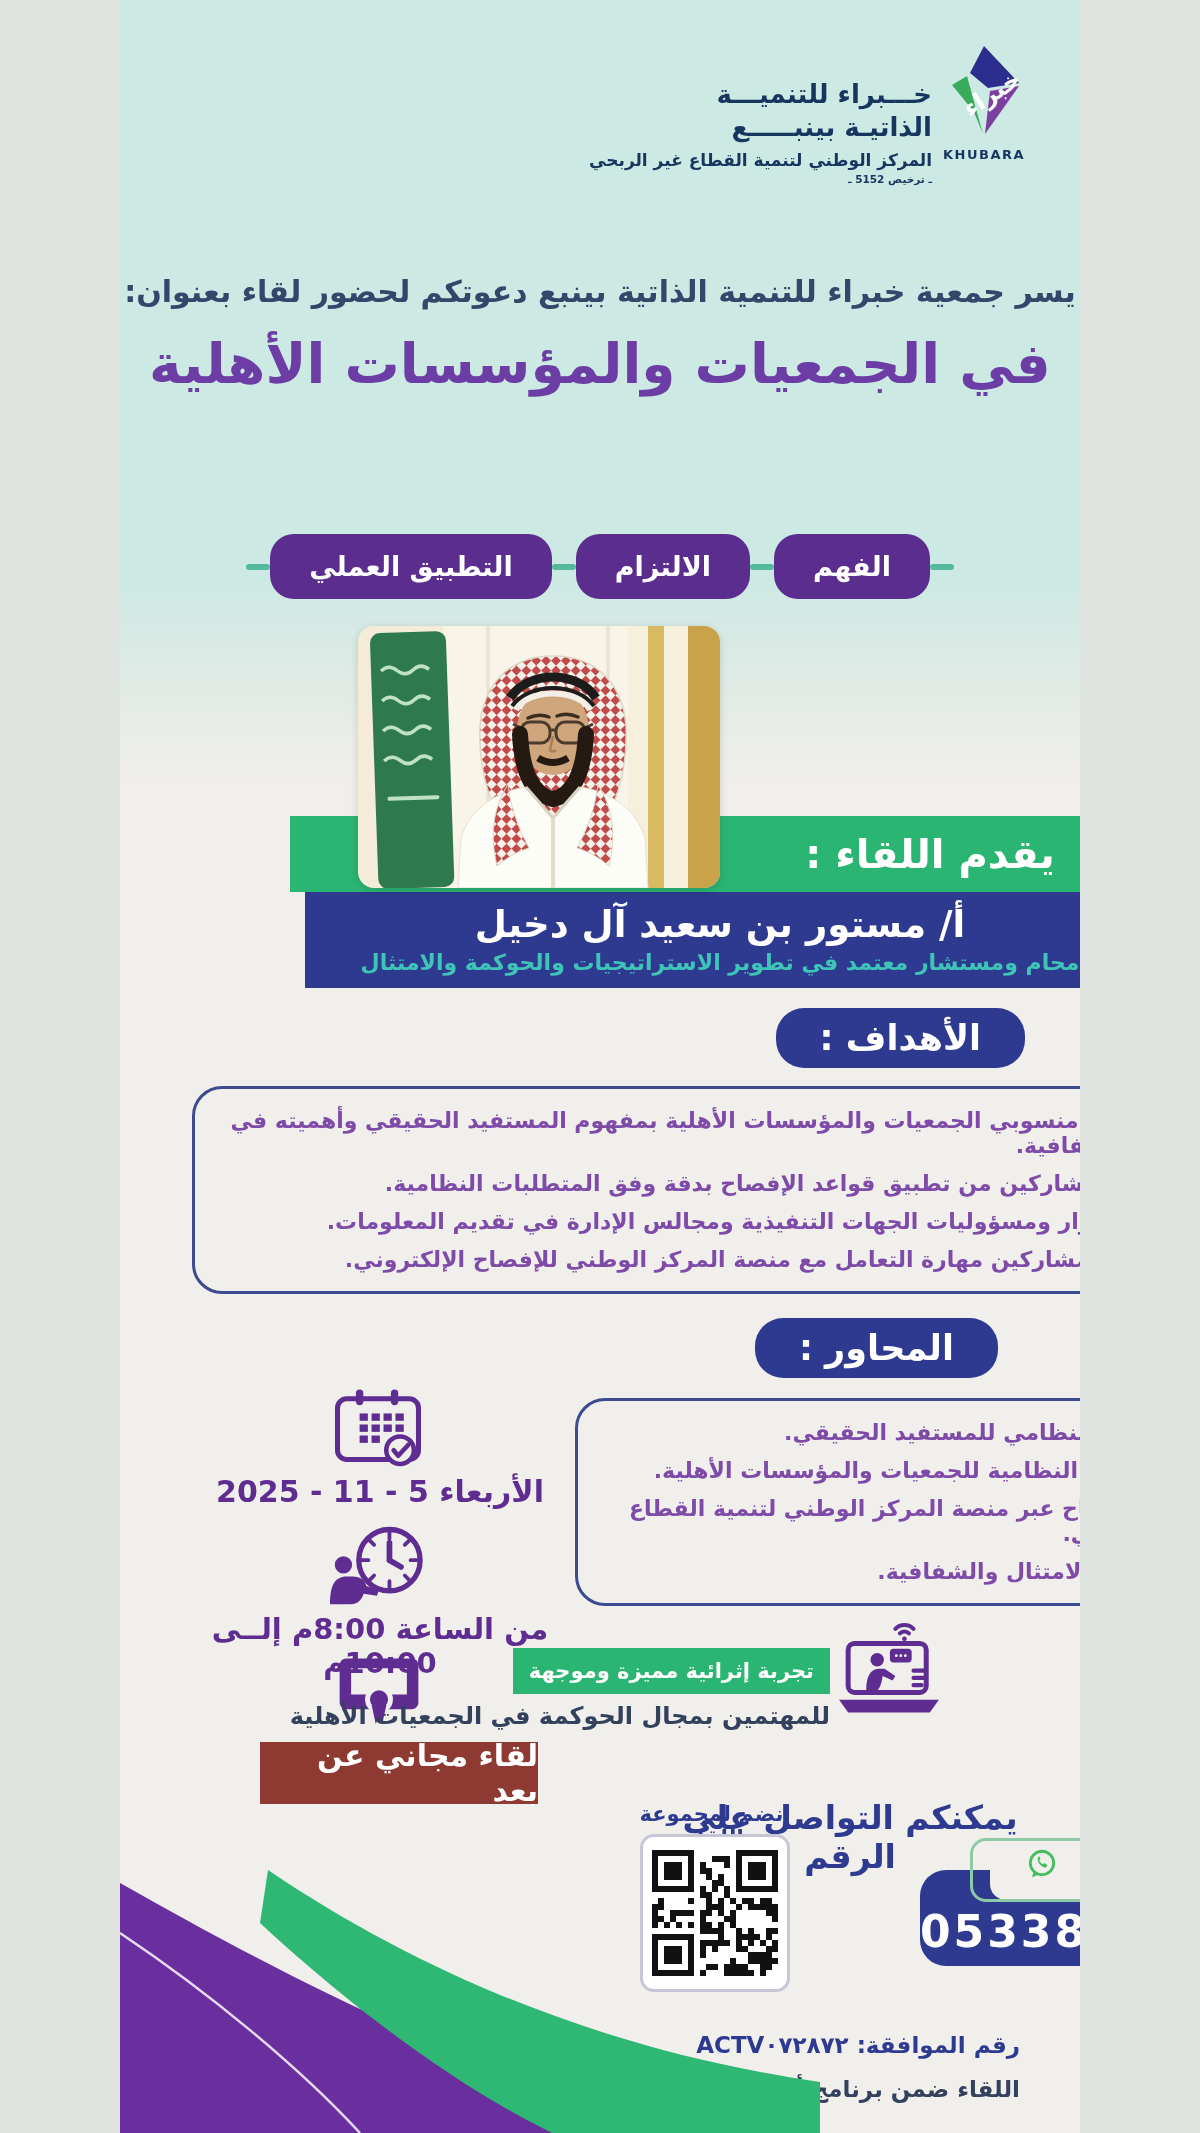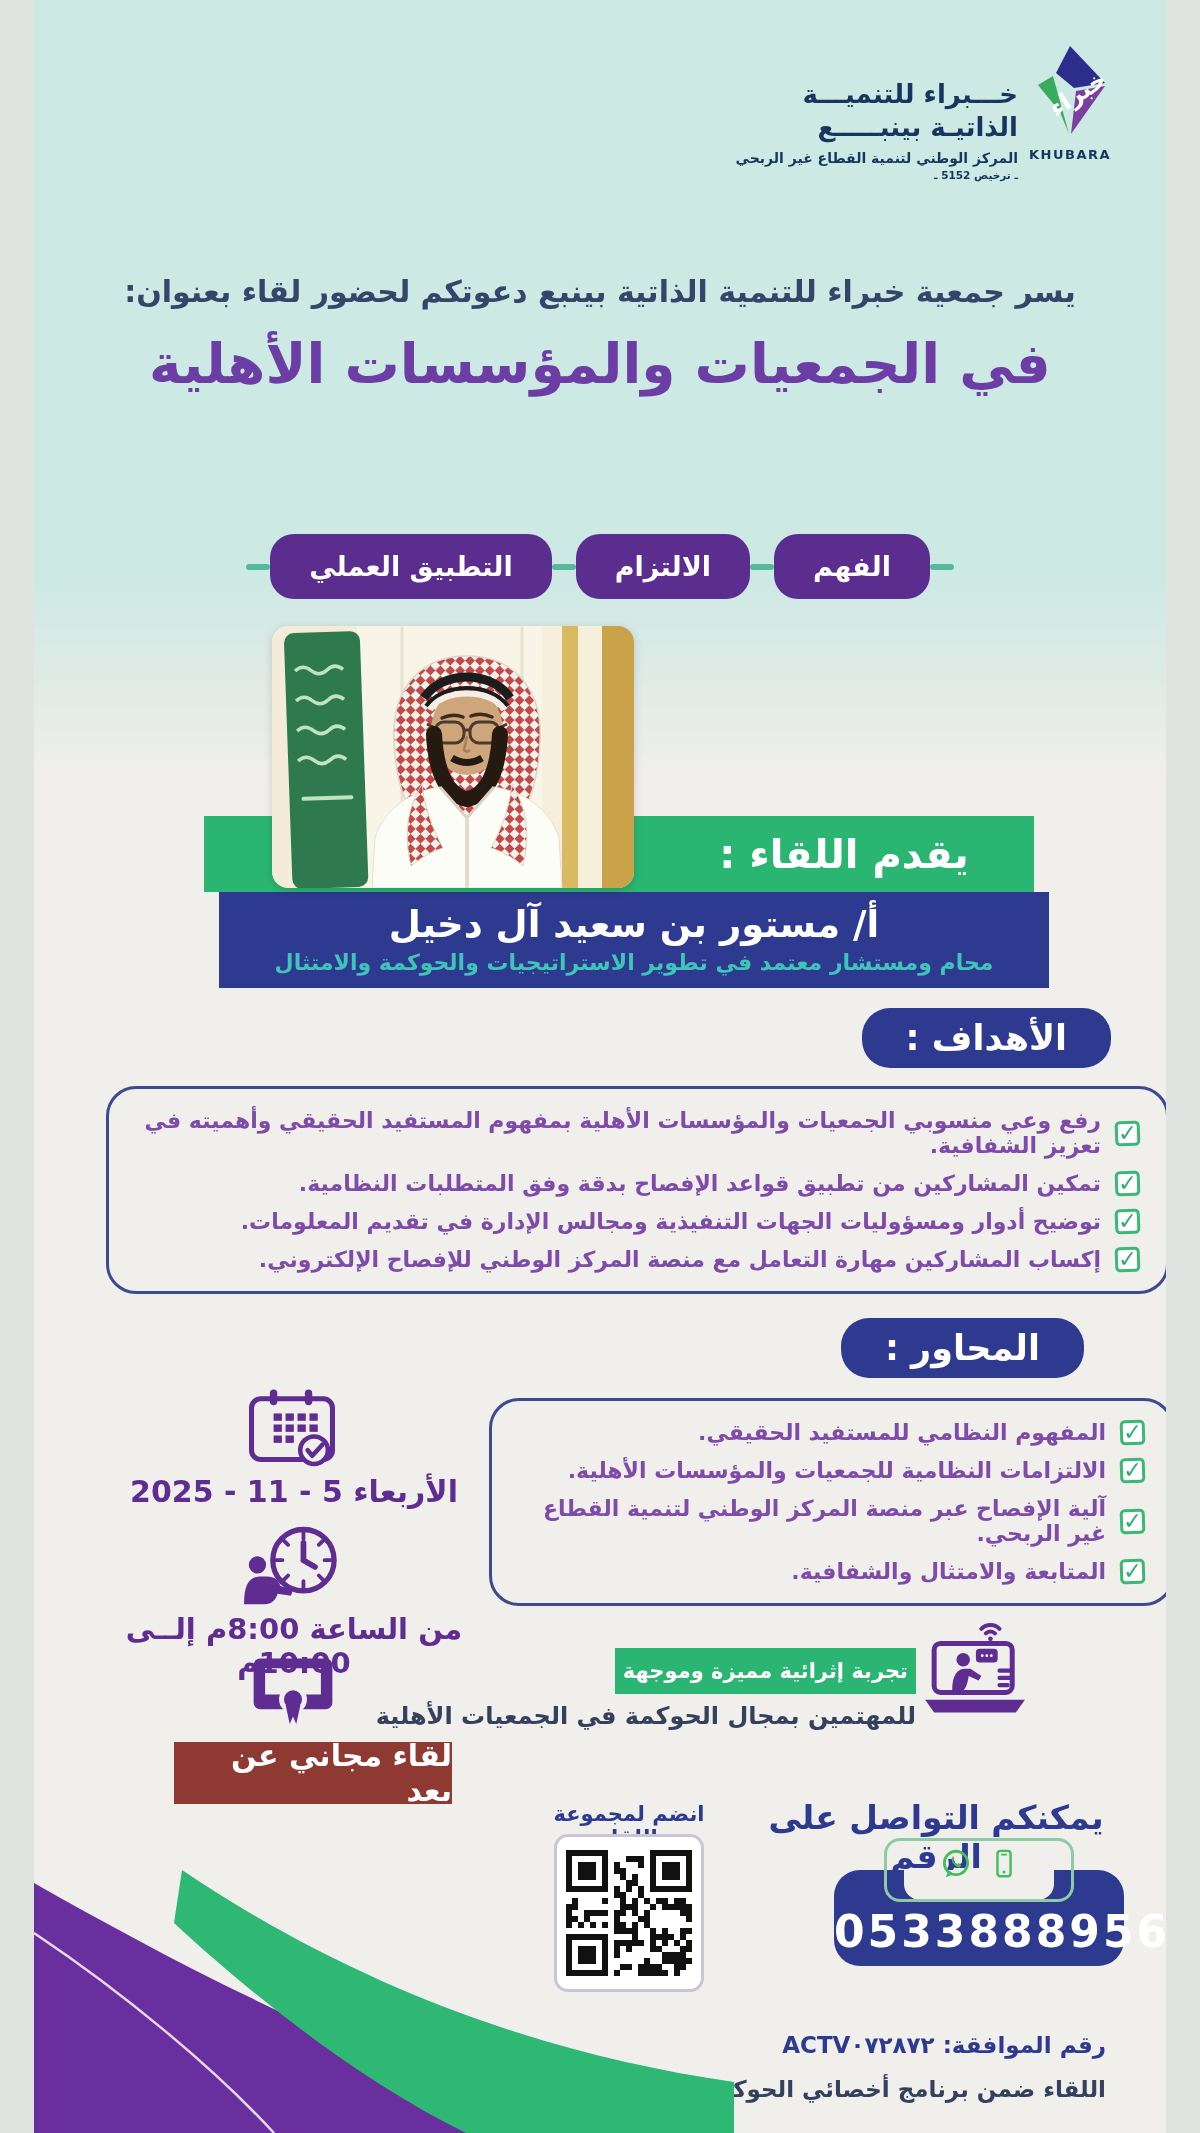--- a/index.html
+++ b/index.html
@@ -1,25 +1,25 @@
 <!DOCTYPE html>
 <html><head>
 <meta charset="utf-8">
 <style>
   html,body{margin:0;padding:0;background:#dfe4e0;}
   *{box-sizing:border-box;font-family:"DejaVu Sans",sans-serif;}
-  #poster{position:relative;width:1132px;height:2133px;overflow:hidden;margin:0 auto;
+  #poster{position:relative;width:960px;height:2133px;overflow:hidden;margin:0 auto;
     background:linear-gradient(to bottom,#cde9e4 0px,#cde9e4 580px,#e4ebe6 700px,#f1efec 780px,#f1efec 100%);}
   .abs{position:absolute;}
 
   
   .brand{top:44px;right:56px;display:flex;gap:12px;align-items:flex-start;}
   .brand-text{text-align:right;color:#16365f;direction:rtl;padding-top:34px;}
   .brand-name{font-size:26px;font-weight:bold;line-height:1.25;}
-  .brand-tagline{font-size:14px;margin-top:7px;font-weight:600;}
+  .brand-tagline{font-size:17px;margin-top:7px;font-weight:600;}
   .brand-license{font-size:10.5px;margin-top:3px;font-weight:600;}
   .brand-markcol{display:flex;flex-direction:column;align-items:center;width:80px;}
   .brand-latin{font-size:13px;font-weight:bold;letter-spacing:1.5px;color:#16365f;margin-top:3px;}
 
   .intro{top:246px;left:0;width:100%;text-align:center;direction:rtl;color:#35466b;font-size:30px;font-weight:600;margin-top:28px;}
   .title{top:318px;left:0;width:100%;text-align:center;direction:rtl;color:#6b3da5;font-size:55px;font-weight:bold;line-height:92px;}
 
   .pills{top:534px;left:0;width:100%;display:flex;justify-content:center;align-items:center;direction:rtl;}
   .pill{background:#5b2d8f;color:#fff;font-size:27px;font-weight:bold;padding:17px 39px;border-radius:24px;white-space:nowrap;}
   .dash{width:24px;height:6px;background:#55b99c;border-radius:3px;flex:none;}
@@ -48,21 +48,21 @@
 
   .purple-txt{color:#5f2d91;font-weight:bold;direction:rtl;text-align:center;}
   .cal-icon{left:212px;top:1384px;width:92px;}
   .date-text{left:95px;top:1474px;width:330px;font-size:30px;}
   .clock-icon{left:204px;top:1518px;width:106px;}
   .time-text{left:70px;top:1612px;width:380px;font-size:29px;}
   .cert-icon{left:218px;top:1656px;width:82px;}
   .free-badge{left:140px;top:1742px;width:278px;height:62px;background:#8e3a33;color:#fff;font-size:30px;font-weight:bold;
      display:flex;align-items:center;justify-content:center;direction:rtl;padding-left:26px;}
 
-  .aud-badge{right:250px;top:1648px;background:#2ab572;color:#fff;font-size:21px;font-weight:bold;padding:11px 8px;direction:rtl;white-space:nowrap;}
+  .aud-badge{right:250px;top:1648px;background:#2ab572;color:#fff;font-size:21px;font-weight:bold;padding:11px 16px;direction:rtl;white-space:nowrap;}
   .aud-text{right:250px;top:1702px;color:#33415c;font-size:24px;font-weight:bold;direction:rtl;white-space:nowrap;}
   .laptop-icon{right:132px;top:1616px;width:118px;}
 
   .contact-head{right:50px;top:1798px;width:360px;text-align:center;color:#2d3a8f;font-size:33px;font-weight:bold;direction:rtl;}
   .phone-wrap{left:800px;top:1838px;width:290px;height:132px;}
   .phone-outline{position:absolute;left:50%;top:0;transform:translateX(-50%);width:190px;height:64px;border:3px solid #8ecaa5;border-radius:16px;}
   .phone-box{position:absolute;top:32px;left:0;width:100%;height:96px;background:#2d3a8f;border-radius:26px;}
   .phone-notch{position:absolute;top:32px;left:50%;transform:translateX(-50%);width:150px;height:30px;background:#f1efec;border-radius:0 0 16px 16px;}
   .phone-icons{position:absolute;top:9px;left:50%;transform:translateX(-50%);display:flex;gap:16px;align-items:center;z-index:5;}
   .phone-number{position:absolute;bottom:13px;width:100%;text-align:center;color:#fff;font-size:44px;font-weight:bold;letter-spacing:3px;direction:ltr;}

